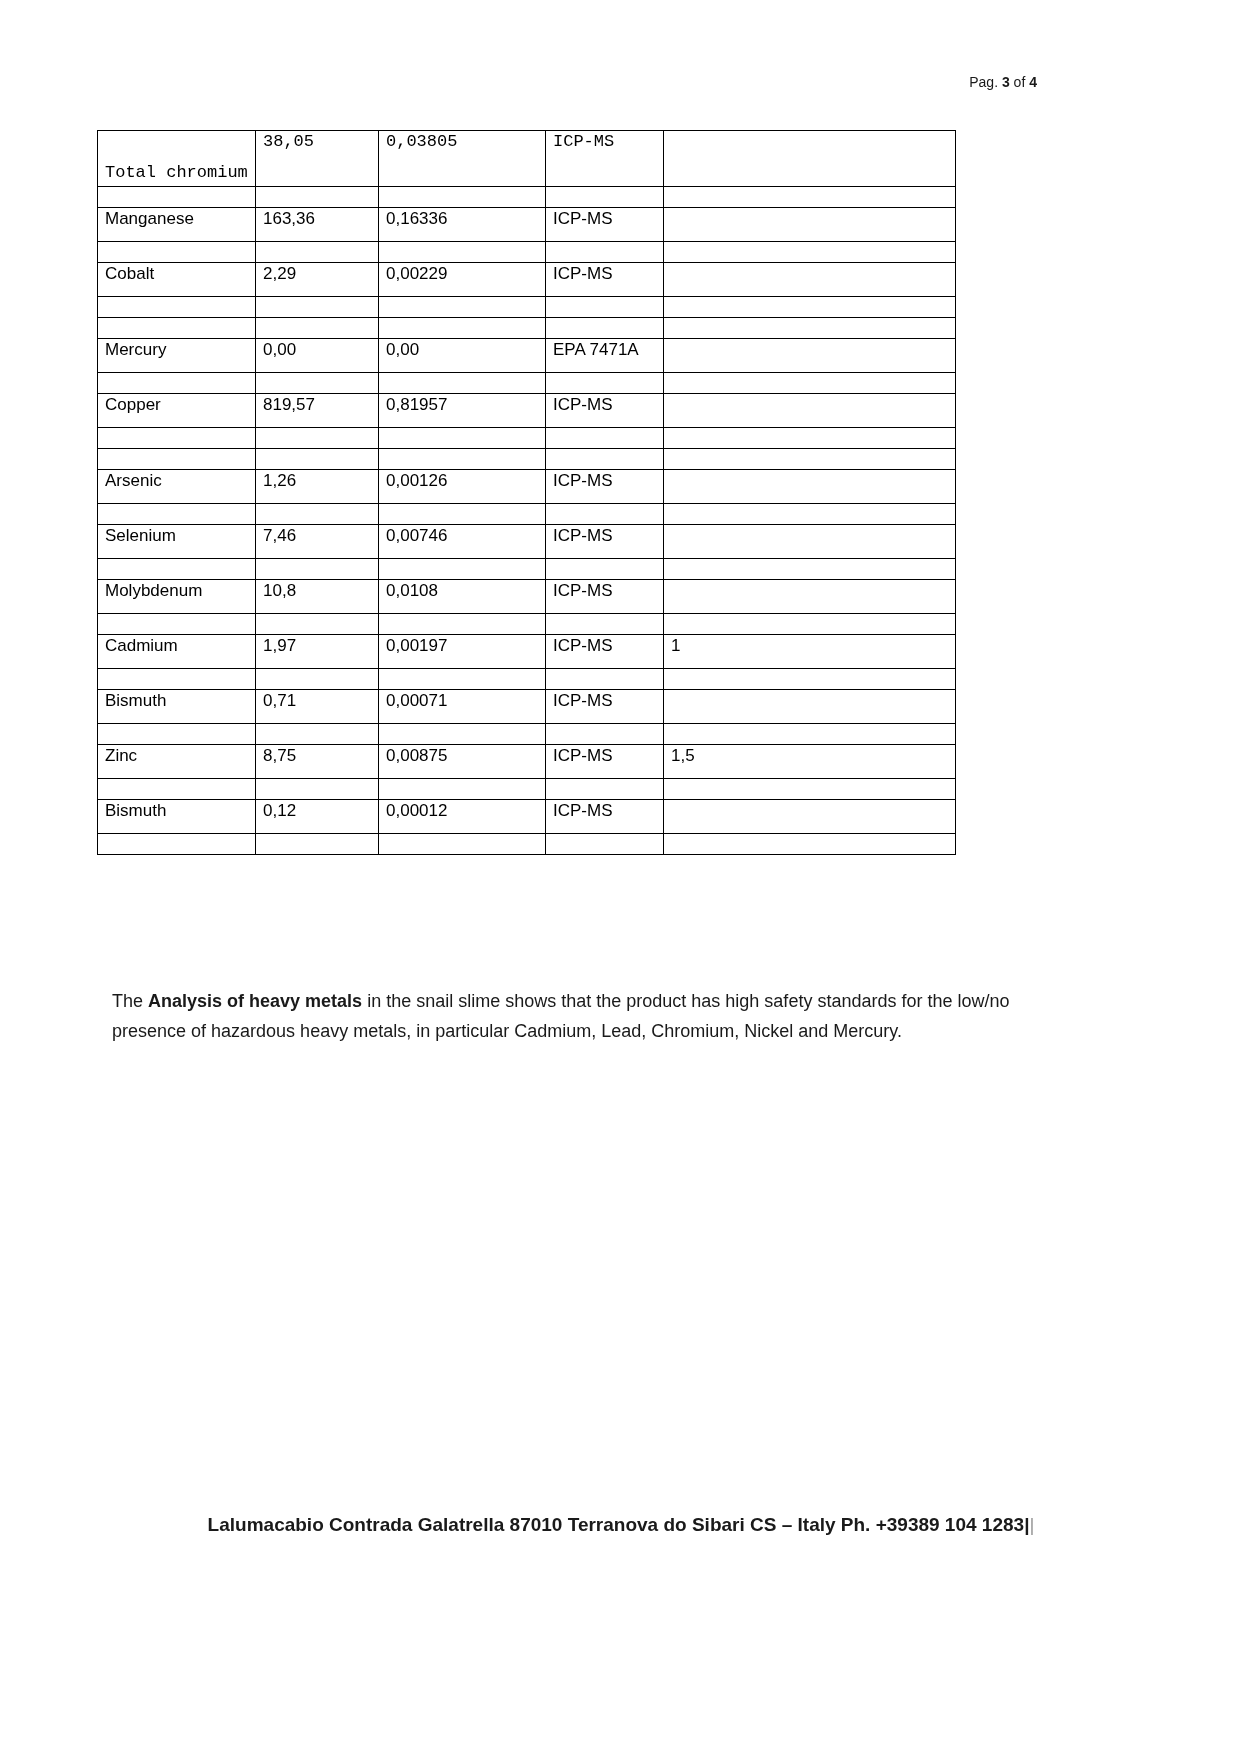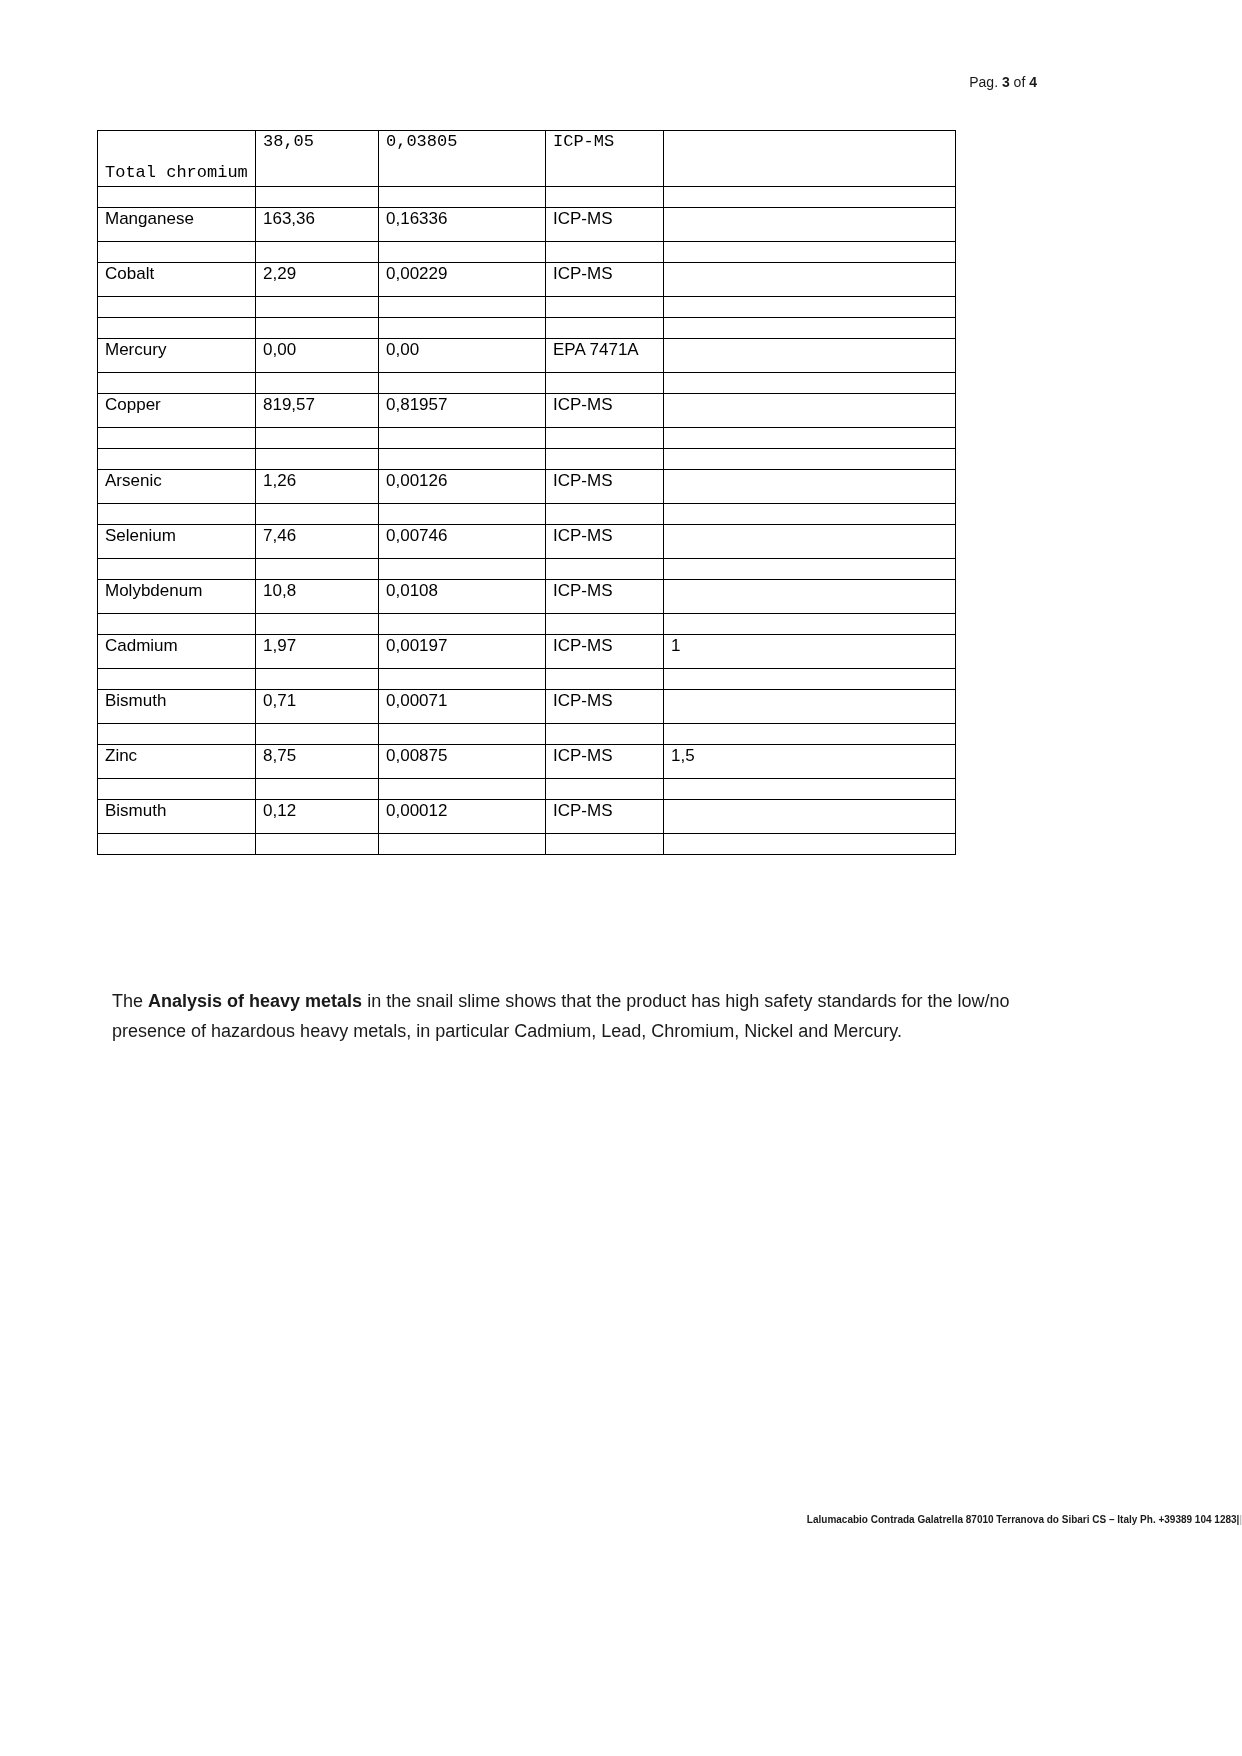--- a/index.html
+++ b/index.html
@@ -71,22 +71,22 @@
     margin-left: 28px;
   }
   .body-paragraph b { font-weight: bold; }
 
   
   .page-footer {
     position: absolute;
     top: 1514px;
     left: 0;
     width: 1242px;
-    text-align: right;
-    font-size: 10px;
+    text-align: center;
+    font-size: 19px;
     font-weight: bold;
     color: #1a1a1a;
   }
   .page-footer .cursor-bar {
     font-weight: normal;
     color: #9a9a9a;
   }
 </style>
 </head>
 <body>

